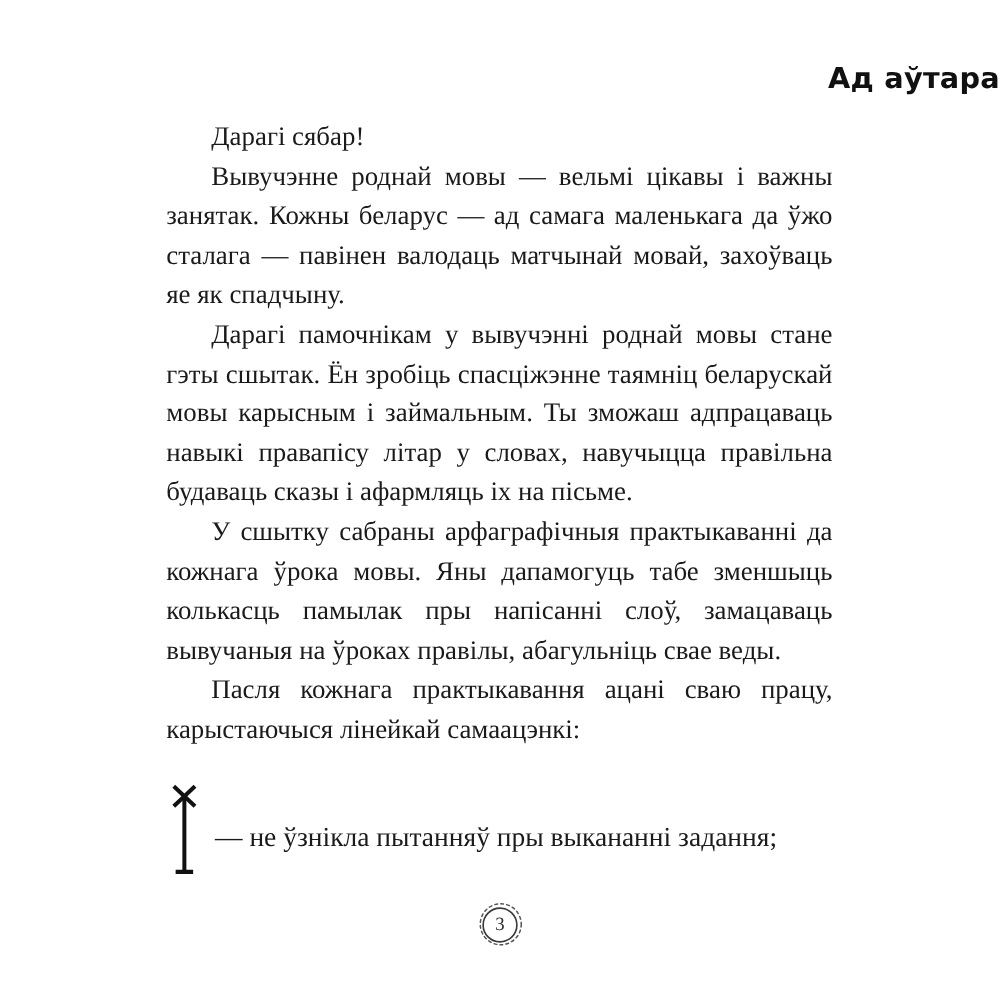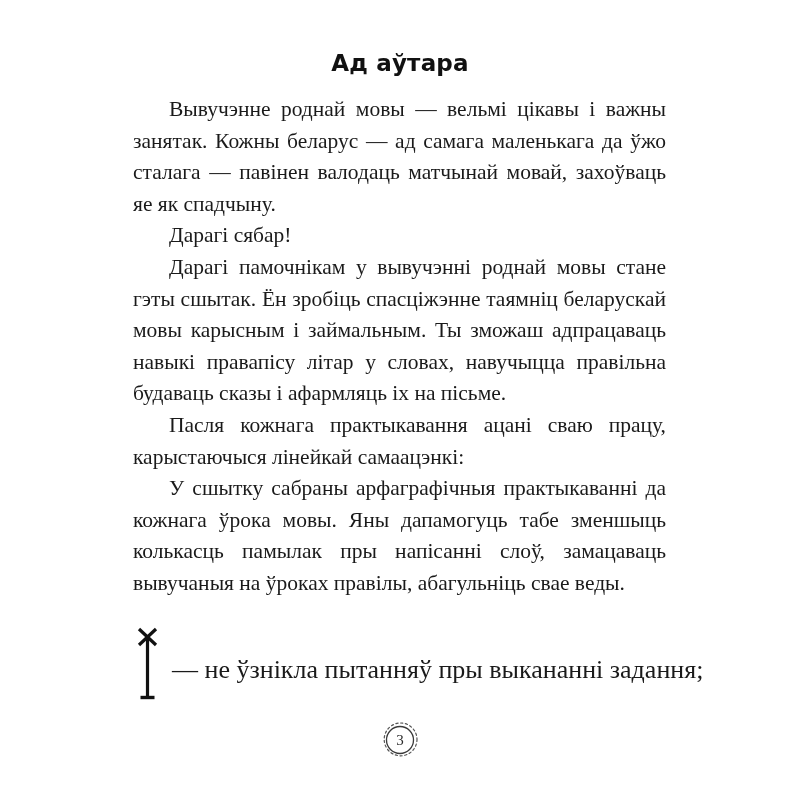--- a/index.html
+++ b/index.html
@@ -23,21 +23,21 @@
     height: 800px;
     box-sizing: border-box;
   }
 
   
   .page-title {
     position: absolute;
     left: 0;
     top: 50px;
     width: 800px;
-    text-align: center;
+    text-align: right;
     font-family: "DejaVu Sans", "Liberation Sans", sans-serif;
     font-weight: bold;
     font-size: 23px;
     letter-spacing: 0.2px;
     color: #111111;
   }
 
   
   .text-column {
     position: absolute;
@@ -71,21 +71,21 @@
     left: 0;
     top: 0;
     width: 30px;
     height: 78px;
   }
 
   .ruler-note {
     position: absolute;
     left: 39px;
     top: 28px;
-    font-size: 26px;
+    font-size: 22px;
     line-height: 31.6px;
     white-space: nowrap;
   }
 
   
   .folio {
     position: absolute;
     left: 0;
     top: 718px;
     width: 800px;
@@ -112,25 +112,25 @@
   }
 </style>
 </head>
 <body>
 
 <div class="page">
 
   <div class="page-title">Ад аўтара</div>
 
   <div class="text-column">
+    <p class="body-par">Дарагі сябар!</p>
     <p class="body-par">Вывучэнне роднай мовы — вельмі цікавы і важны занятак. Кожны беларус — ад самага маленькага да ўжо сталага — павінен валодаць матчынай мовай, захоўваць яе як спадчыну.</p>
-    <p class="body-par">Дарагі сябар!</p>
     <p class="body-par">Дарагі памочнікам у вывучэнні роднай мовы стане гэты сшытак. Ён зробіць спасціжэнне таямніц беларускай мовы карысным і займальным. Ты зможаш адпрацаваць навыкі правапісу літар у словах, навучыцца правільна будаваць сказы і афармляць іх на пісьме.</p>
+    <p class="body-par">У сшытку сабраны арфаграфічныя практыкаванні да кожнага ўрока мовы. Яны дапамогуць табе зменшыць колькасць памылак пры напісанні слоў, замацаваць вывучаныя на ўроках правілы, абагульніць свае веды.</p>
     <p class="body-par">Пасля кожнага практыкавання ацані сваю працу, карыстаючыся лінейкай самаацэнкі:</p>
-    <p class="body-par">У сшытку сабраны арфаграфічныя практыкаванні да кожнага ўрока мовы. Яны дапамогуць табе зменшыць колькасць памылак пры напісанні слоў, замацаваць вывучаныя на ўроках правілы, абагульніць свае веды.</p>
   </div>
 
   <div class="ruler-block">
     <span class="ruler-icon">
       <svg width="30" height="78" viewBox="0 0 30 78" aria-hidden="true">
 
         <line x1="14.5" y1="10" x2="14.5" y2="71" stroke="#111111" stroke-width="3.2"></line>
 
         <line x1="7.5" y1="71.5" x2="21.5" y2="71.5" stroke="#111111" stroke-width="3.4"></line>
 

